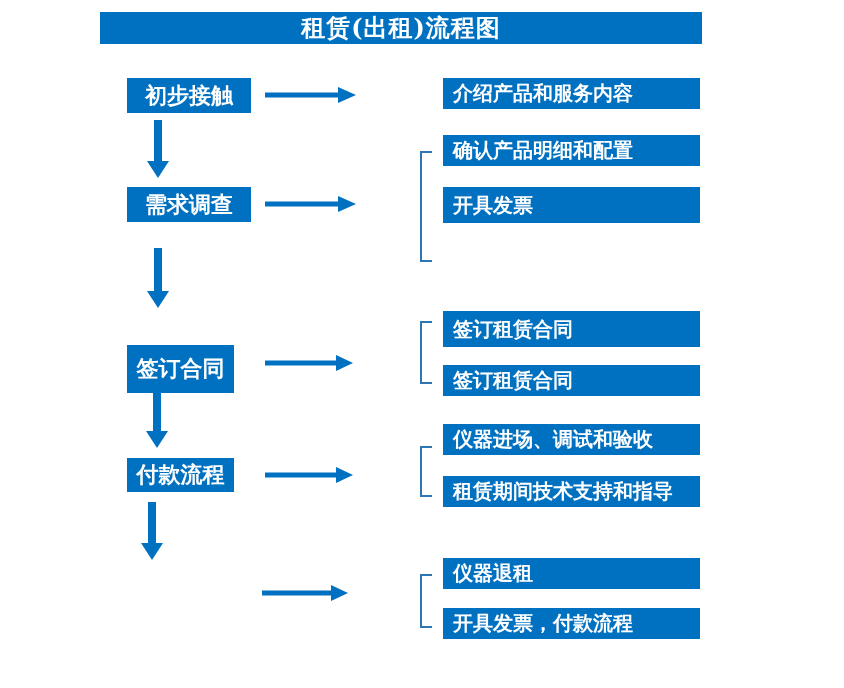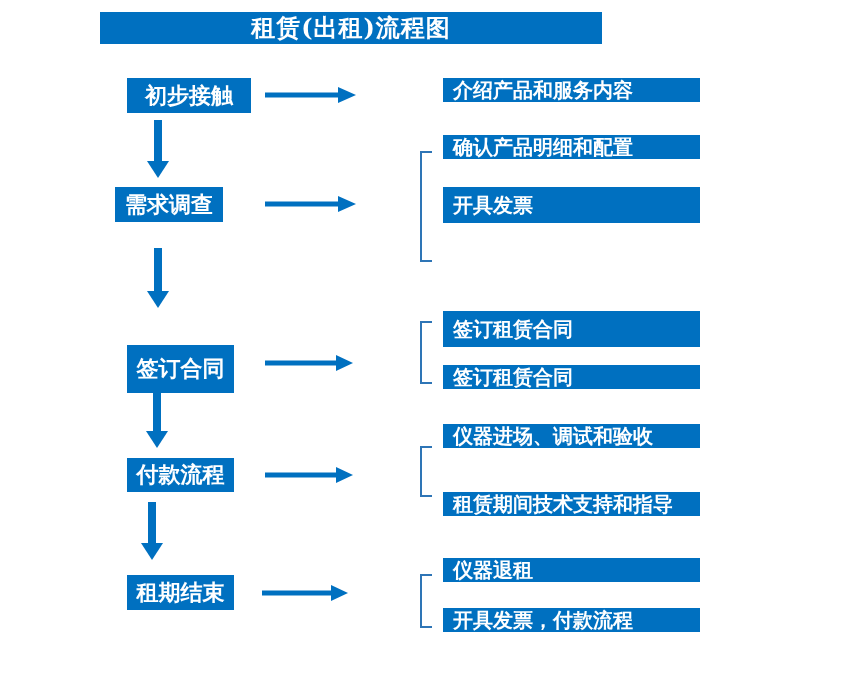--- a/index.html
+++ b/index.html
@@ -24,21 +24,21 @@
     width: 844px; height: 688px;
     pointer-events: none;
   }
   .conn-line { stroke: var(--primary); }
   .conn-head { fill: var(--primary); }
   .bracket   { stroke: var(--bracket); stroke-width: 2; fill: none; }
 
   .title-bar {
     position: absolute;
     left: 100px; top: 12px;
-    width: 502px; height: 32px;
+    width: 602px; height: 32px;
     background: var(--primary);
     color: var(--box-text);
     font-size: 24px;
     font-weight: bold;
     display: flex;
     align-items: center;
     justify-content: center;
     letter-spacing: 1px;
   }
   .stage-box {
@@ -50,46 +50,46 @@
     display: flex;
     align-items: center;
     justify-content: center;
     white-space: nowrap;
     margin-left: 24px;
   }
   .detail-box {
     position: absolute;
     left: 443px;
     width: 257px;
-    height: 24px;
+    height: 31px;
     background: var(--primary);
     color: var(--box-text);
     font-size: 20px;
     font-weight: bold;
     display: flex;
     align-items: center;
     justify-content: flex-start;
     padding-left: 10px;
     white-space: nowrap;
   }
   
   .sb-0 { left: 103px; top: 78px;  width: 124px; height: 35px; }
-  .sb-1 { left: 91px; top: 187px; width: 108px; height: 35px; }
+  .sb-1 { left: 103px; top: 187px; width: 124px; height: 35px; }
   .sb-2 { left: 103px; top: 345px; width: 107px; height: 48px; }
   .sb-3 { left: 103px; top: 458px; width: 107px; height: 34px; }
   .sb-4 { left: 103px; top: 575px; width: 107px; height: 35px; }
   
   .db-0 { top: 78px;  }
   .db-1 { top: 135px; }
   .db-2 { top: 187px; height: 36px; }
   .db-3 { top: 245px; }
   .db-4 { top: 311px; height: 36px; }
   .db-5 { top: 365px; }
   .db-6 { top: 424px; }
-  .db-7 { top: 492px; }
+  .db-7 { top: 476px; }
   .db-8 { top: 558px; }
   .db-9 { top: 608px; }
 </style>
 </head>
 <body>
 
 <div class="stage">
 
   <svg class="overlay" width="844" height="688" viewBox="0 0 844 688" xmlns="http://www.w3.org/2000/svg">
 
@@ -136,21 +136,20 @@
     <path class="bracket" d="M432 447 H421 V496 H432"></path>
     <path class="bracket" d="M432 575 H421 V627 H432"></path>
   </svg>
 
   <div class="title-bar">租赁(出租)流程图</div>
 
   <div class="stage-box sb-0">初步接触</div>
   <div class="stage-box sb-1">需求调查</div>
   <div class="stage-box sb-2">签订合同</div>
   <div class="stage-box sb-3">付款流程</div>
-  <div class="stage-box sb-4">租期结束</div>
 
   <div class="detail-box db-0">介绍产品和服务内容</div>
   <div class="detail-box db-1">确认产品明细和配置</div>
   <div class="detail-box db-2">开具发票</div>
   <div class="detail-box db-4">签订租赁合同</div>
   <div class="detail-box db-5">签订租赁合同</div>
   <div class="detail-box db-6">仪器进场、调试和验收</div>
   <div class="detail-box db-7">租赁期间技术支持和指导</div>
   <div class="detail-box db-8">仪器退租</div>
   <div class="detail-box db-9">开具发票，付款流程</div>

